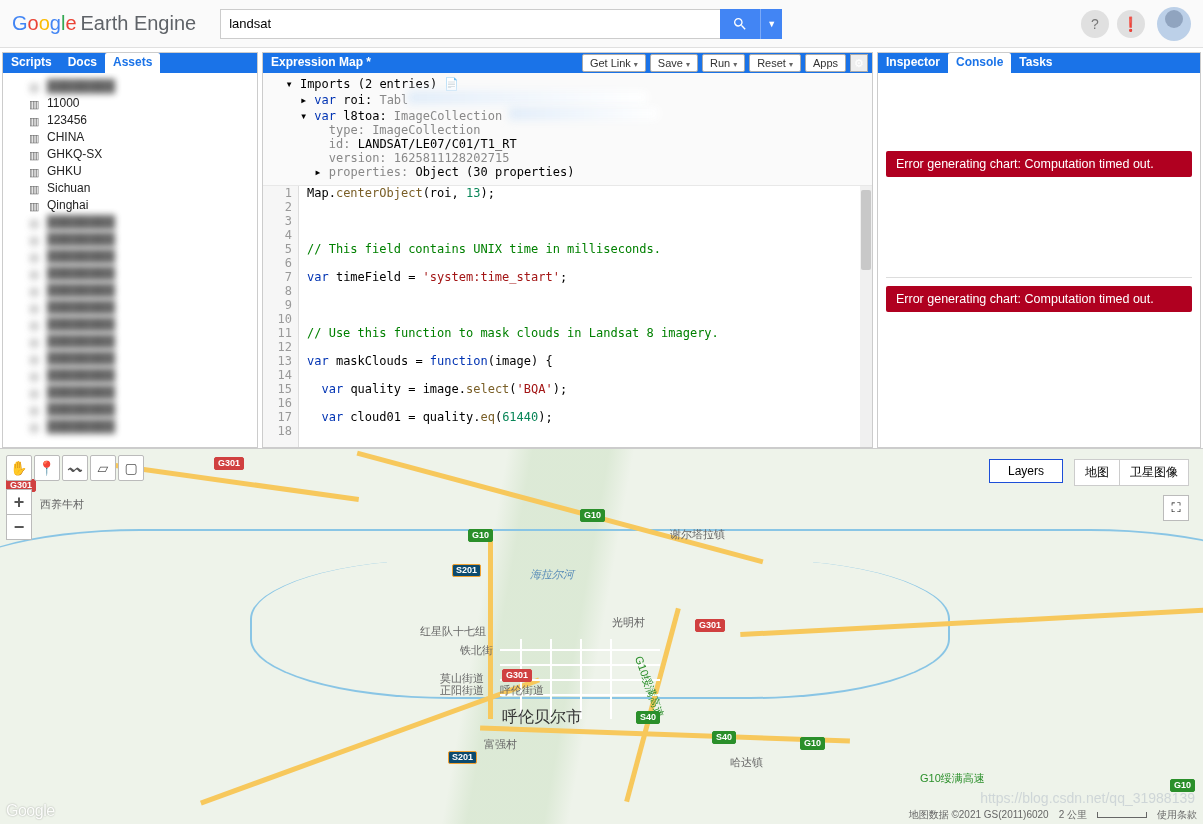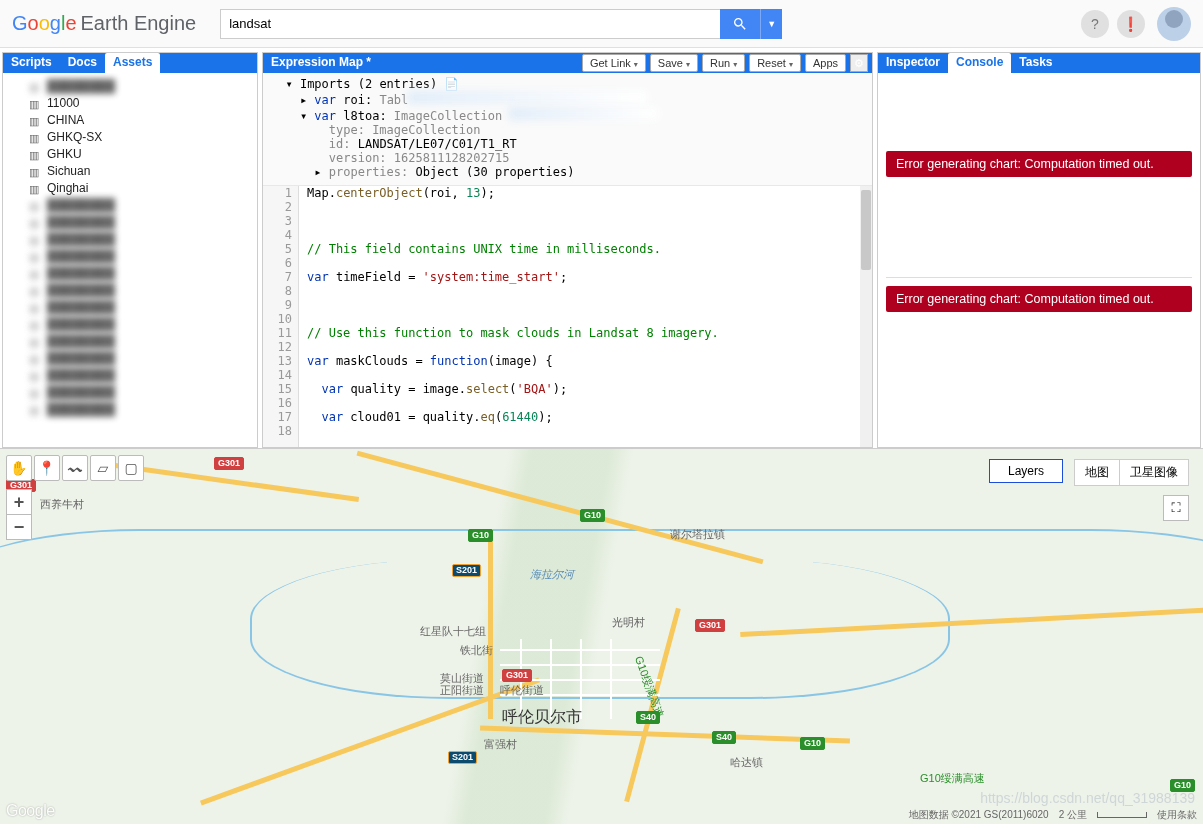--- a/index.html
+++ b/index.html
@@ -128,20 +128,24 @@
         <div class="asset-item blur">
           <span class="ico"></span>
           <span>████████</span>
         </div>
         <div class="asset-item">
           <span class="ico"></span>
           <span>11000</span>
         </div>
         <div class="asset-item">
           <span class="ico"></span>
+          <span>123456</span>
+        </div>
+        <div class="asset-item">
+          <span class="ico"></span>
           <span>CHINA</span>
         </div>
         <div class="asset-item">
           <span class="ico"></span>
           <span>GHKQ-SX</span>
         </div>
         <div class="asset-item">
           <span class="ico"></span>
           <span>GHKU</span>
         </div>

